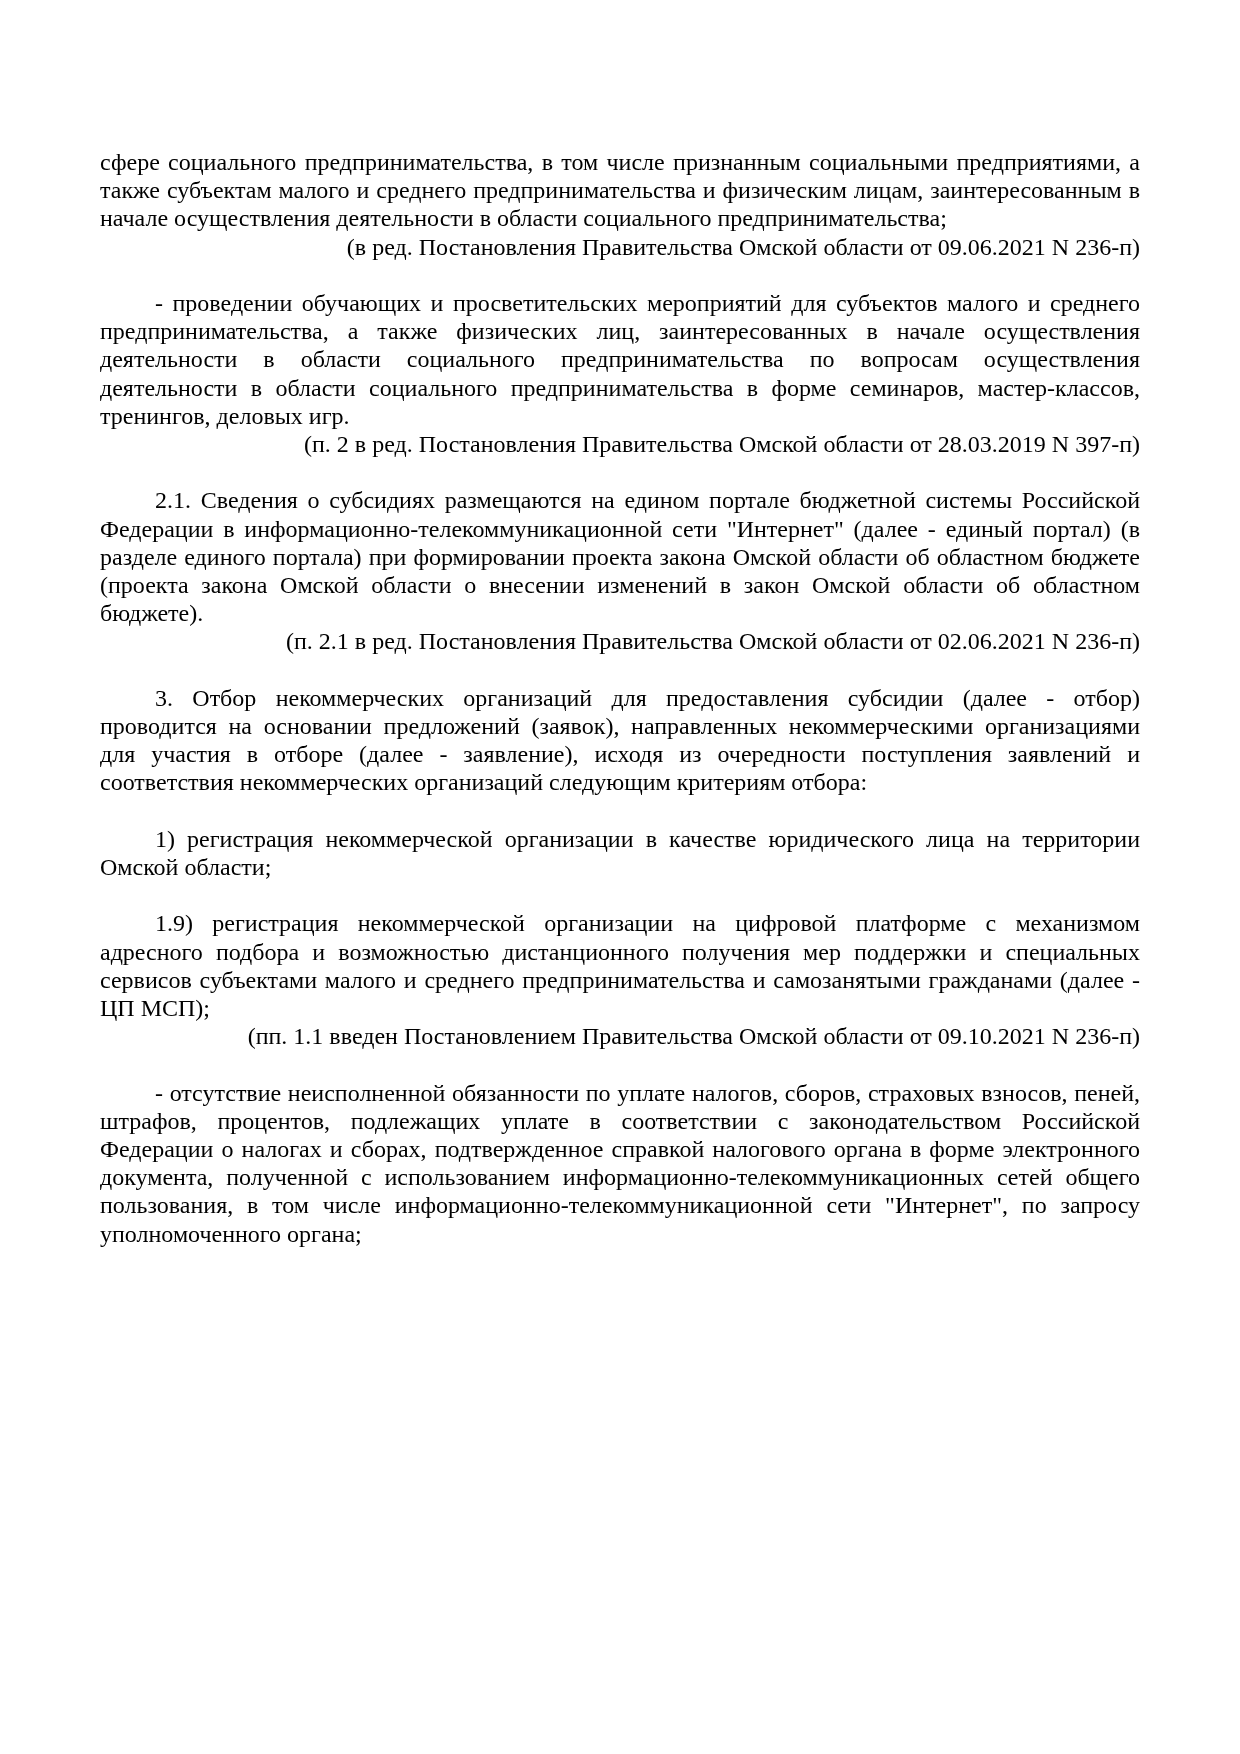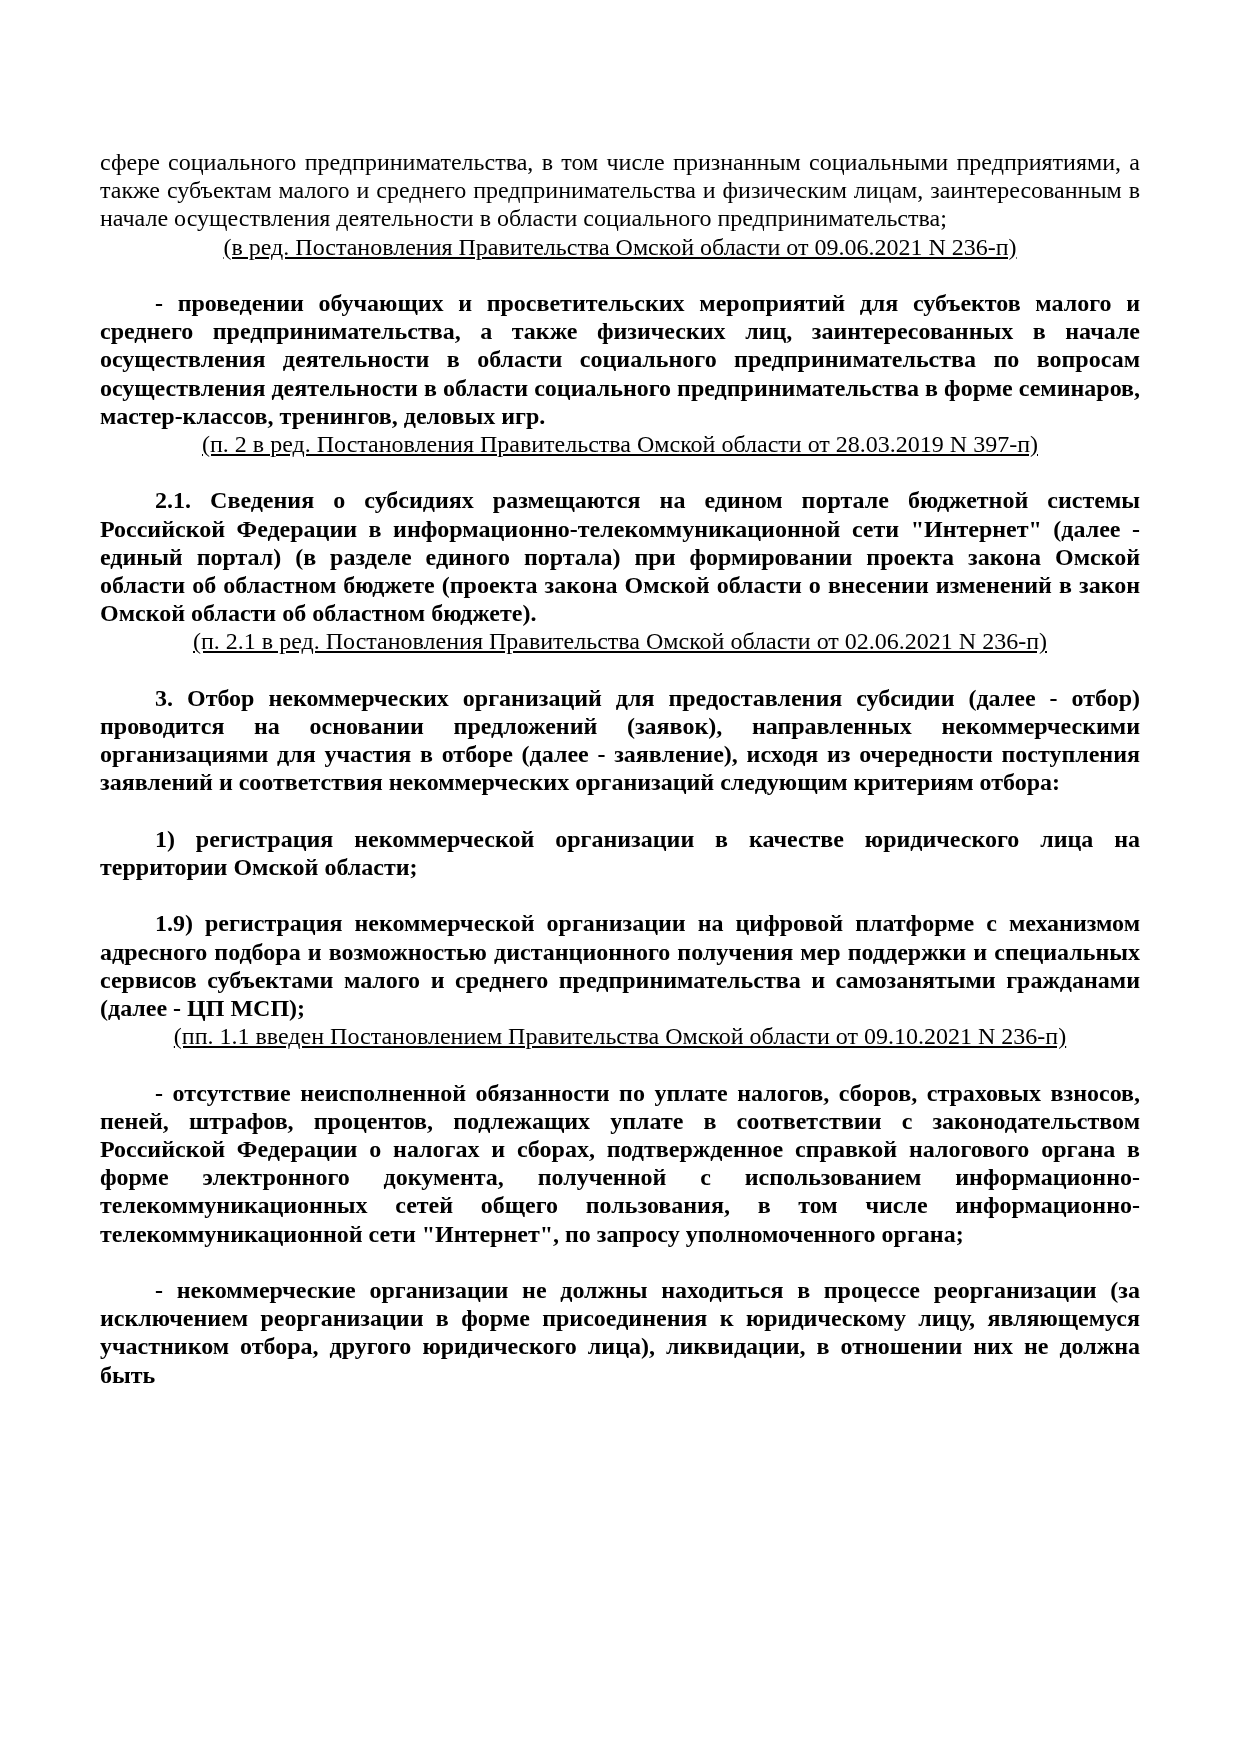--- a/index.html
+++ b/index.html
@@ -31,38 +31,35 @@
     text-indent: 55px;
   }
   .para.no-indent {
     text-indent: 0;
   }
   .para.cut {
     
     text-align-last: justify;
   }
   .note {
-    text-align: center;
+    text-align: right;
     text-indent: 0;
-    text-decoration: underline;
   }
   .gap {
     margin-top: 28.2px !important;
-    font-weight: bold;
   }
 </style>
 </head>
 <body>
 
 <div class="page">
   <p class="para no-indent">сфере социального предпринимательства, в том числе признанным социальными предприятиями, а также субъектам малого и среднего предпринимательства и физическим лицам, заинтересованным в начале осуществления деятельности в области социального предпринимательства;</p>
   <p class="note">(в ред. Постановления Правительства Омской области от 09.06.2021 N 236-п)</p>
   <p class="para gap">- проведении обучающих и просветительских мероприятий для субъектов малого и среднего предпринимательства, а также физических лиц, заинтересованных в начале осуществления деятельности в области социального предпринимательства по вопросам осуществления деятельности в области социального предпринимательства в форме семинаров, мастер-классов, тренингов, деловых игр.</p>
   <p class="note">(п. 2 в ред. Постановления Правительства Омской области от 28.03.2019 N 397-п)</p>
   <p class="para gap">2.1. Сведения о субсидиях размещаются на едином портале бюджетной системы Российской Федерации в информационно-телекоммуникационной сети "Интернет" (далее - единый портал) (в разделе единого портала) при формировании проекта закона Омской области об областном бюджете (проекта закона Омской области о внесении изменений в закон Омской области об областном бюджете).</p>
   <p class="note">(п. 2.1 в ред. Постановления Правительства Омской области от 02.06.2021 N 236-п)</p>
   <p class="para gap">3. Отбор некоммерческих организаций для предоставления субсидии (далее - отбор) проводится на основании предложений (заявок), направленных некоммерческими организациями для участия в отборе (далее - заявление), исходя из очередности поступления заявлений и соответствия некоммерческих организаций следующим критериям отбора:</p>
   <p class="para gap">1) регистрация некоммерческой организации в качестве юридического лица на территории Омской области;</p>
   <p class="para gap">1.9) регистрация некоммерческой организации на цифровой платформе с механизмом адресного подбора и возможностью дистанционного получения мер поддержки и специальных сервисов субъектами малого и среднего предпринимательства и самозанятыми гражданами (далее - ЦП МСП);</p>
   <p class="note">(пп. 1.1 введен Постановлением Правительства Омской области от 09.10.2021 N 236-п)</p>
   <p class="para gap">- отсутствие неисполненной обязанности по уплате налогов, сборов, страховых взносов, пеней, штрафов, процентов, подлежащих уплате в соответствии с законодательством Российской Федерации о налогах и сборах, подтвержденное справкой налогового органа в форме электронного документа, полученной с использованием информационно-телекоммуникационных сетей общего пользования, в том числе информационно-телекоммуникационной сети "Интернет", по запросу уполномоченного органа;</p>
-  <p class="para gap cut">- некоммерческие организации не должны находиться в процессе реорганизации (за исключением реорганизации в форме присоединения к юридическому лицу, являющемуся участником отбора, другого юридического лица), ликвидации, в отношении них не должна быть</p>
 </div>
 
 </body></html>

